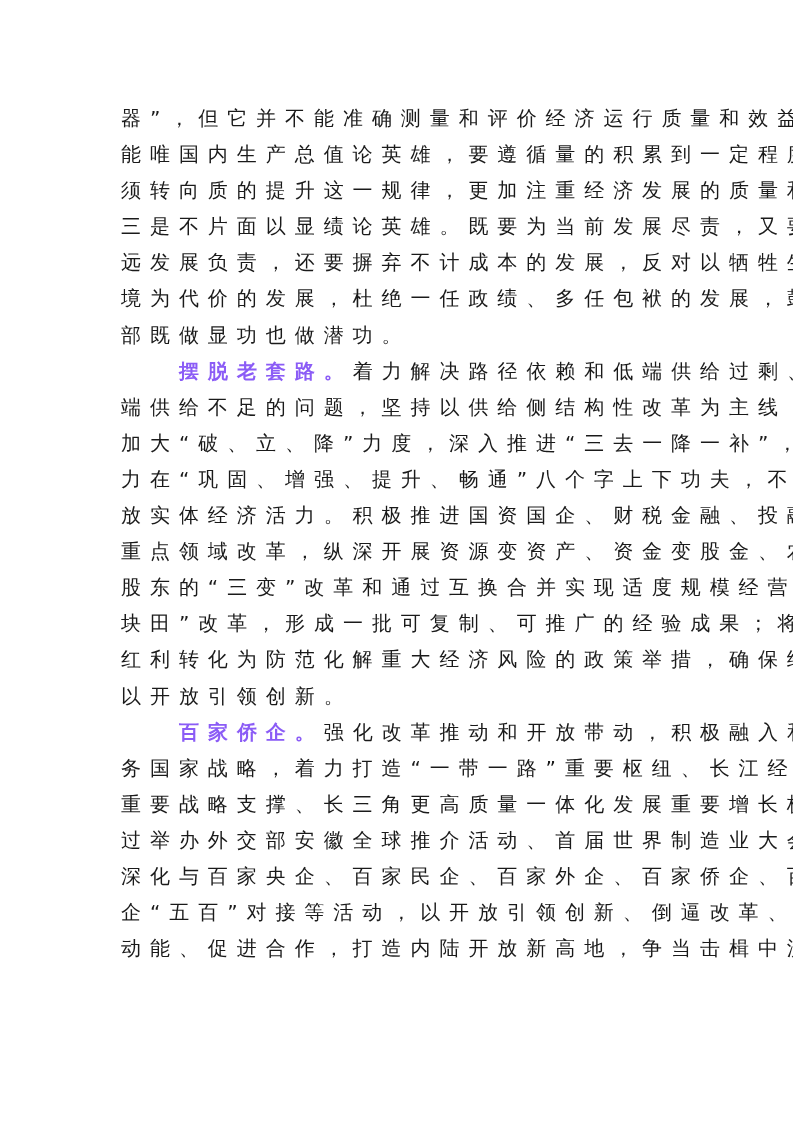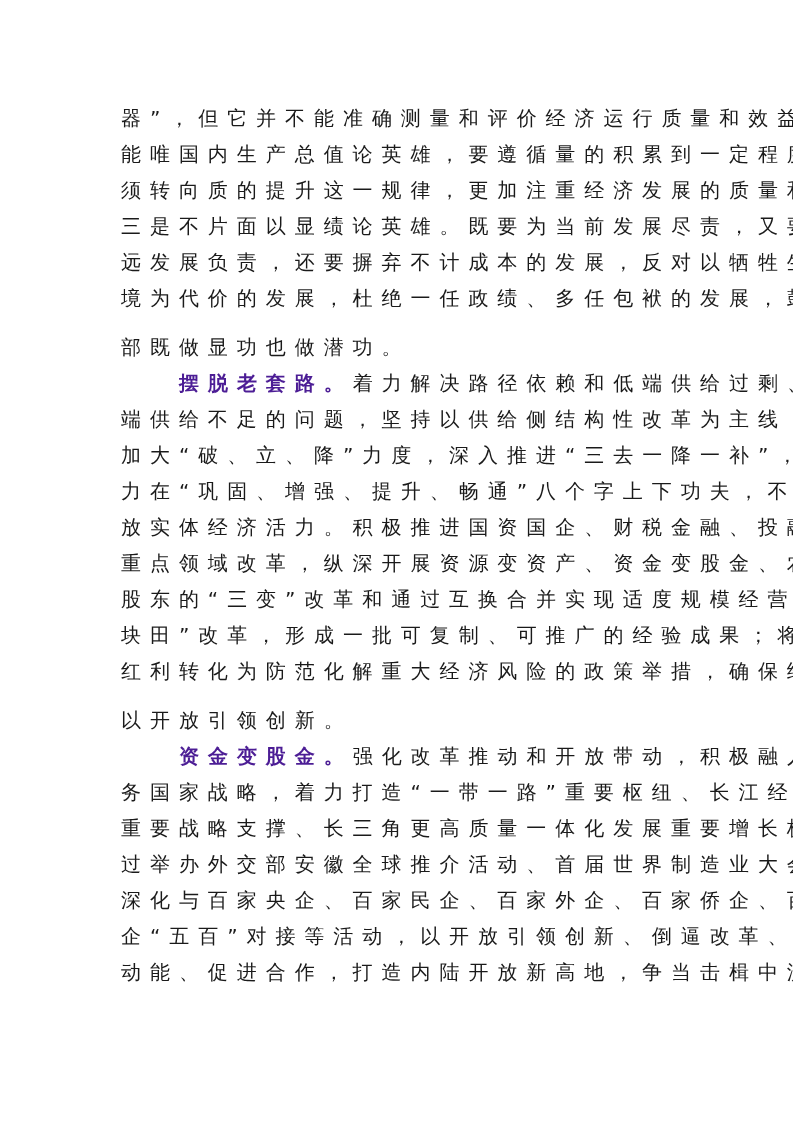--- a/index.html
+++ b/index.html
@@ -35,32 +35,31 @@
       text-justify: inter-character;
       word-break: break-all;
     }
     .para {
       margin: 0;
       padding: 0;
     }
     .lead {
       font-family: "DejaVu Serif", serif;
       font-weight: bold;
-      color: #4c1d95;
+      color: #8b5cf6;
     }
     .line {
       display: block;
       white-space: nowrap;
       text-align: justify;
       text-align-last: justify;
       height: 36.1px;
     }
     .line.last {
       text-align-last: left;
-      margin-top: 12px;
     }
   </style>
 </head>
 <body>
 
 <div class="page">
   <div class="text-block">
 
     <div class="para">
       <span class="line">器”，但它并不能准确测量和评价经济运行质量和效益。不</span>
@@ -79,21 +78,21 @@
       <span class="line">力在“巩固、增强、提升、畅通”八个字上下功夫，不断释</span>
       <span class="line">放实体经济活力。积极推进国资国企、财税金融、投融资等</span>
       <span class="line">重点领域改革，纵深开展资源变资产、资金变股金、农民变</span>
       <span class="line">股东的“三变”改革和通过互换合并实现适度规模经营的“一</span>
       <span class="line">块田”改革，形成一批可复制、可推广的经验成果；将改革</span>
       <span class="line">红利转化为防范化解重大经济风险的政策举措，确保经济高</span>
       <span class="line last">以开放引领创新。</span>
     </div>
 
     <div class="para">
-      <span class="line" style="padding-left:58px; box-sizing:border-box;"><span class="lead">资金变股金。</span><span>强化改革推动和开放带动，积极融入和服</span></span>
+      <span class="line" style="padding-left:58px; box-sizing:border-box;"><span class="lead">百家侨企。</span><span>强化改革推动和开放带动，积极融入和服</span></span>
       <span class="line">务国家战略，着力打造“一带一路”重要枢纽、长江经济带</span>
       <span class="line">重要战略支撑、长三角更高质量一体化发展重要增长极。通</span>
       <span class="line">过举办外交部安徽全球推介活动、首届世界制造业大会以及</span>
       <span class="line">深化与百家央企、百家民企、百家外企、百家侨企、百家台</span>
       <span class="line">企“五百”对接等活动，以开放引领创新、倒逼改革、催生</span>
       <span class="line">动能、促进合作，打造内陆开放新高地，争当击楫中流的改</span>
     </div>
 
   </div>
 </div>

